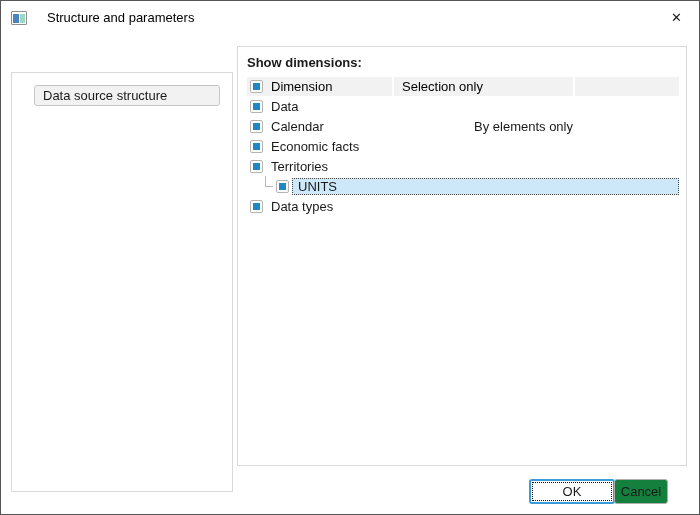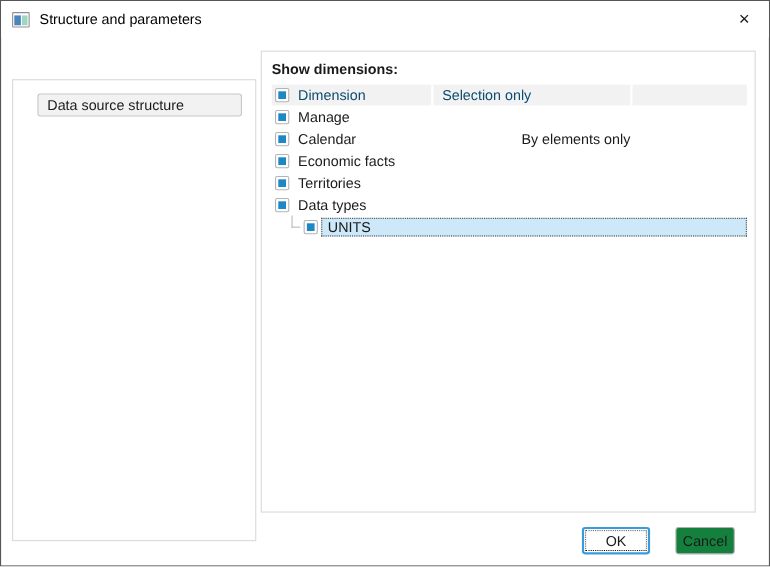--- a/index.html
+++ b/index.html
@@ -4,21 +4,21 @@
 <style>
   html,body{margin:0;padding:0;background:#fff;}
   .window{
     position:relative;width:700px;height:515px;box-sizing:border-box;
     border:1px solid var(--window-border,#565656);
     background:#fff;
     font-family:"Liberation Sans","DejaVu Sans",sans-serif;
     font-size:13px;color:#1a1a1a;overflow:hidden;
   }
   
-  .titlebar{position:absolute;top:0;left:0;right:0;height:33px;display:flex;align-items:center;padding-left:10px;background:#fff;}
+  .titlebar{position:absolute;top:0;left:0;right:0;height:33px;display:flex;align-items:center;padding-left:10px;background:#fff;gap:11px;}
   .app-icon{width:16px;height:14px;box-sizing:border-box;border:1px solid #8f8f8f;border-radius:1px;background:#fff;display:flex;padding:2px 1px 1px 1px;gap:1px;margin-right:9px;}
   .app-icon .pane-left{flex:1;background:#4a86bd;}
   .app-icon .pane-right{flex:1;background:#9ed6c4;}
   .title-text{font-size:13px;color:#000;}
   .close-button{position:absolute;top:0;right:0;width:45px;height:32px;display:flex;align-items:center;justify-content:center;background:transparent;border:none;cursor:pointer;}
   .close-icon{font-size:13px;color:#1a1a1a;line-height:1;}
   
   .sidebar{
     position:absolute;left:10px;top:45px;width:222px;height:420px;box-sizing:border-box;
     border:1px solid var(--panel-border,#d9d9d9);background:#fff;padding-top:12px;margin-top:26px;
@@ -29,21 +29,21 @@
     white-space:nowrap;overflow:hidden;
   }
   .side-item.selected{background:#f2f2f2;border-color:#c6c6c6;}
   .main-panel{
     position:absolute;left:236px;top:45px;width:450px;height:420px;box-sizing:border-box;
     border:1px solid var(--panel-border,#d9d9d9);background:#fff;
   }
   .heading{font-weight:bold;margin:8px 0 7px 9px;color:#1a1a1a;}
   
   .dim-table{margin-left:9px;width:432px;}
-  .thead{display:flex;height:19px;background:var(--header-bg,#f2f2f2);align-items:flex-start;color:#0c4a6e;}
+  .thead{display:flex;height:19px;background:var(--header-bg,#f2f2f2);align-items:flex-start;color:#000000;}
   .th1{width:145px;box-sizing:border-box;display:flex;align-items:center;gap:8px;padding-left:3px;height:100%;}
   .th2{width:181px;box-sizing:border-box;border-left:2px solid #fff;padding-left:8px;height:100%;display:flex;align-items:center;}
   .th3{flex:1;box-sizing:border-box;border-left:2px solid #fff;height:100%;}
   .trow{display:flex;height:20px;align-items:center;background:#fff;}
   .cell1{width:145px;box-sizing:border-box;display:flex;align-items:center;gap:8px;padding-left:3px;}
   .cell2{width:181px;box-sizing:border-box;padding-left:10px;text-align:right;}
   .cell3{flex:1;}
   .checkbox{
     width:13px;height:13px;box-sizing:border-box;border:1px solid #b4b4b4;border-radius:2px;
     background:#fff;display:flex;align-items:center;justify-content:center;flex:0 0 auto;cursor:pointer;
@@ -55,21 +55,21 @@
     border-left:1px solid #b9b9b9;border-bottom:1px solid #b9b9b9;flex:0 0 auto;}
   .child-row .checkbox{margin-left:3px;}
   .row-highlight{
     flex:1;height:17px;box-sizing:border-box;margin-left:3px;
     background:var(--selection-bg,#cde8f8);border:1px dotted #4a4a4a;
     display:flex;align-items:center;padding-left:5px;
   }
   
   .btn{position:absolute;top:478px;height:25px;box-sizing:border-box;border-radius:3px;
     font-family:inherit;font-size:13px;color:#1a1a1a;display:flex;align-items:center;justify-content:center;cursor:pointer;}
-  .btn-ok{left:528px;width:62px;background:#fff;border:2px solid var(--ok-border,#3a9bd9);}
+  .btn-ok{left:528px;width:86px;background:#fff;border:2px solid var(--ok-border,#3a9bd9);}
   .focus-ring{position:absolute;inset:1px;border:1px dotted #111;border-radius:1px;pointer-events:none;}
   .btn-cancel{left:613px;width:54px;background:#15803d;border:1px solid #b0b0b0;}
 </style>
 </head>
 <body>
 
 <div class="window">
 
   <div class="titlebar">
     <span class="app-icon">
@@ -105,21 +105,21 @@
         <div class="th3">
           <span></span>
         </div>
       </div>
 
       <div class="trow">
         <div class="cell1">
           <span class="checkbox">
               <span class="fill"></span>
             </span>
-          <span>Manage</span>
+          <span>Data</span>
         </div>
         <div class="cell2"></div>
         <div class="cell3"></div>
       </div>
 
       <div class="trow">
         <div class="cell1">
           <span class="checkbox">
               <span class="fill"></span>
             </span>
@@ -144,39 +144,39 @@
         <div class="cell1">
           <span class="checkbox">
               <span class="fill"></span>
             </span>
           <span>Territories</span>
         </div>
         <div class="cell2"></div>
         <div class="cell3"></div>
       </div>
 
+      <div class="trow child-row">
+        <span class="tree-branch"></span>
+        <span class="checkbox">
+            <span class="fill"></span>
+          </span>
+        <div class="row-highlight">
+          <span>UNITS</span>
+        </div>
+      </div>
+
       <div class="trow">
         <div class="cell1">
           <span class="checkbox">
               <span class="fill"></span>
             </span>
           <span>Data types</span>
         </div>
         <div class="cell2"></div>
         <div class="cell3"></div>
-      </div>
-
-      <div class="trow child-row">
-        <span class="tree-branch"></span>
-        <span class="checkbox">
-            <span class="fill"></span>
-          </span>
-        <div class="row-highlight">
-          <span>UNITS</span>
-        </div>
       </div>
     </div>
   </div>
 
   <button class="btn btn-ok">
     <span class="focus-ring"></span>
     <span>OK</span>
   </button>
   <button class="btn btn-cancel">
     <span>Cancel</span>

